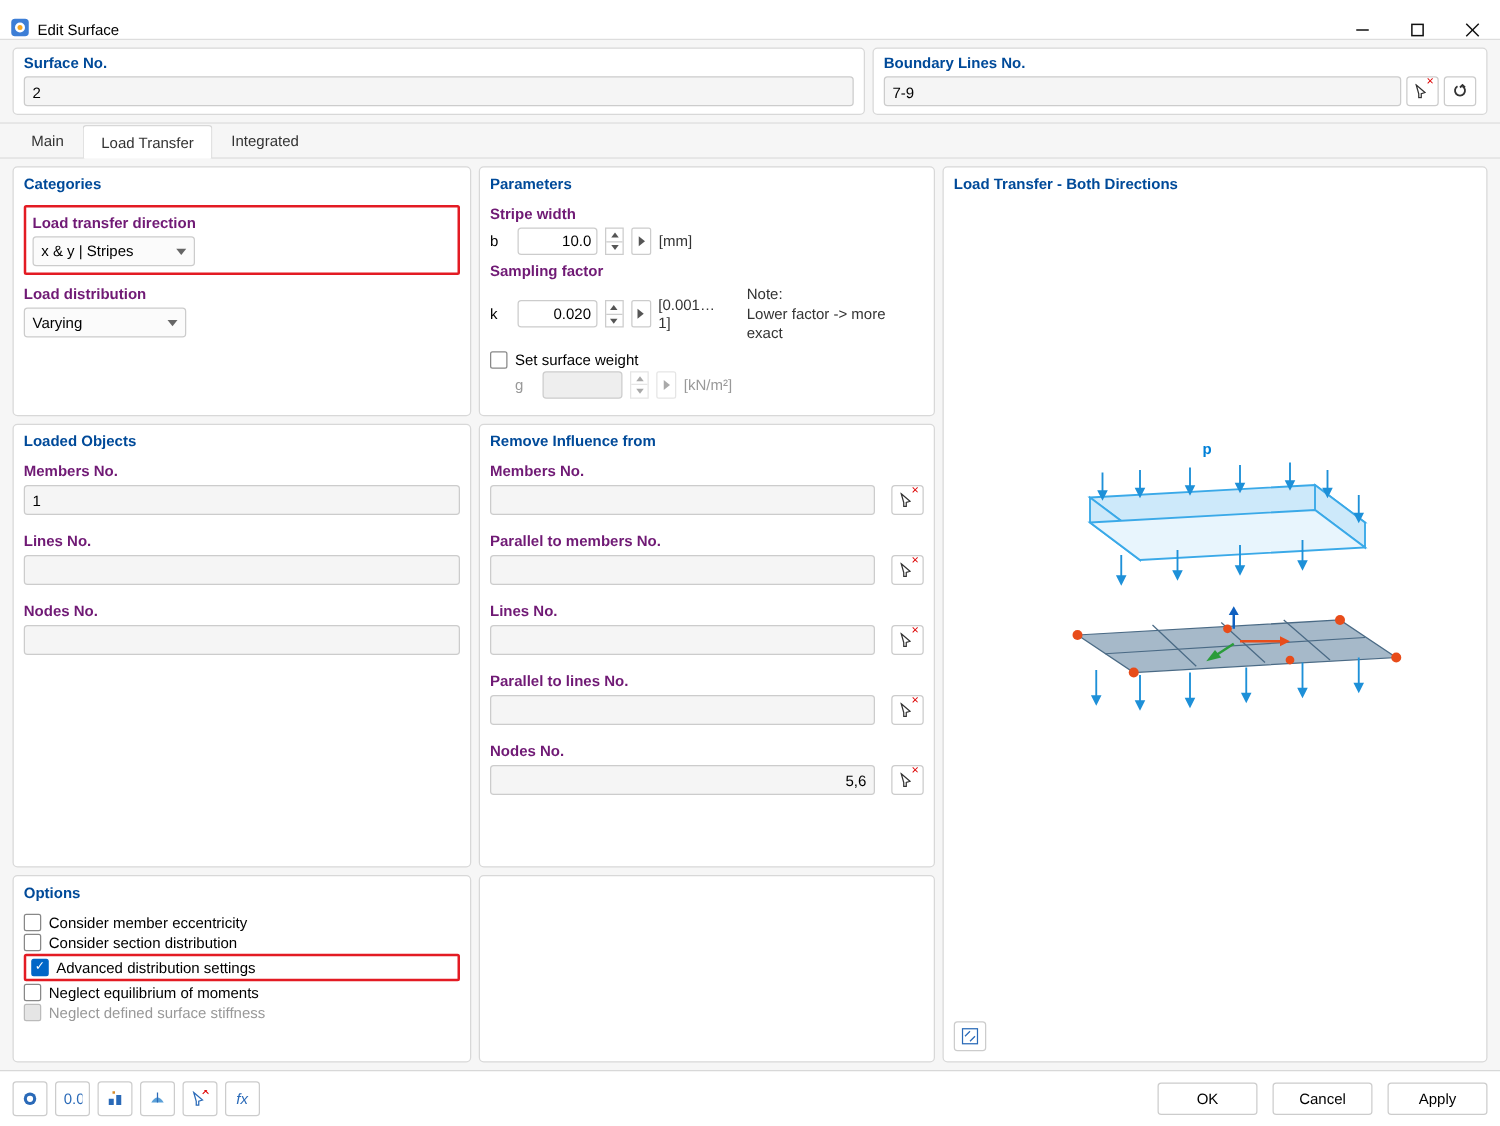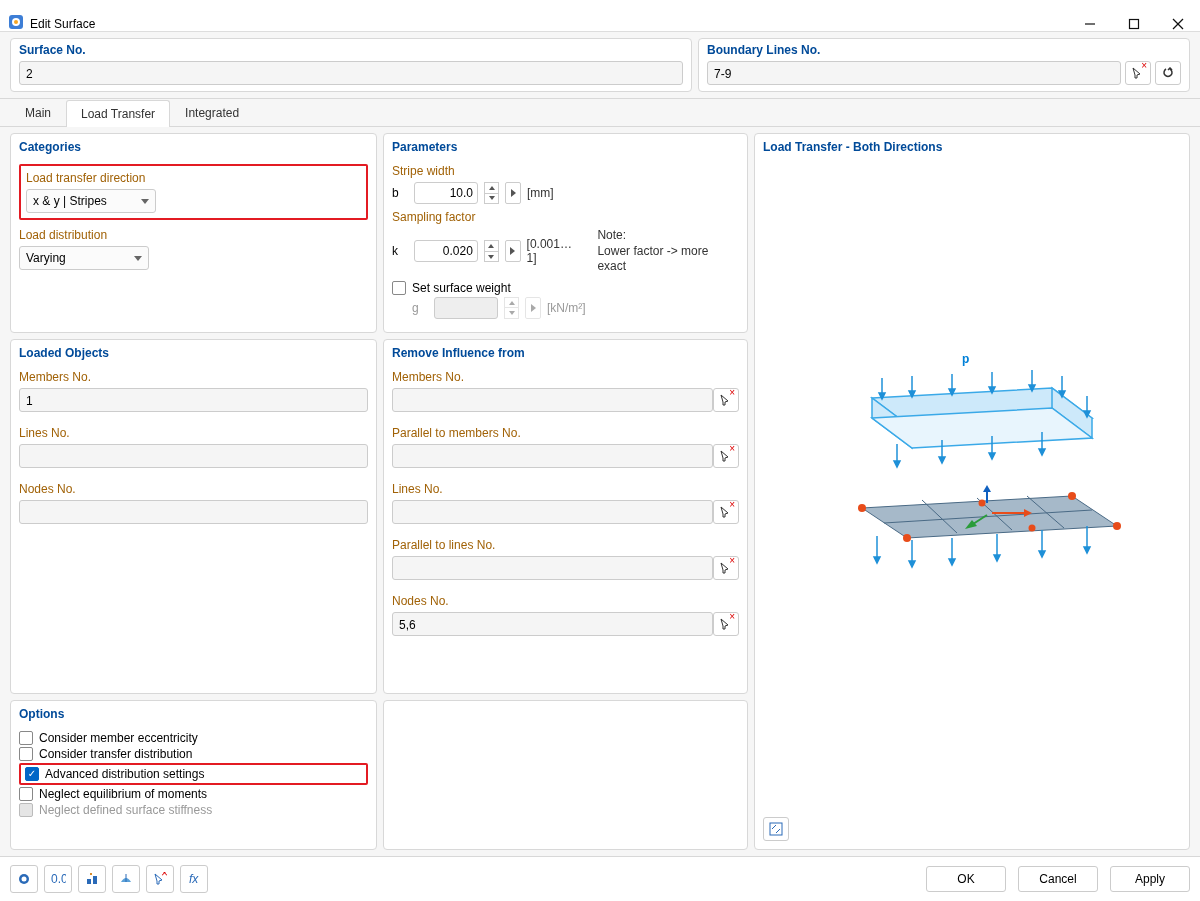--- a/index.html
+++ b/index.html
@@ -19,21 +19,21 @@
 .tabs-row { display: flex; padding: 0 10px; background: #f6f6f6; height: 28px; border-bottom: 1px solid #d8d8d8; align-items: flex-end;}
 .tab { padding: 6px 14px; border: 1px solid transparent; border-bottom: none; cursor: pointer; color: #333; height: 27px; }
 .tab.active { background: #fff; border-color: #d8d8d8; border-radius: 3px 3px 0 0; position: relative; top: 1px;}
 .content-area { flex: 1; display: flex; gap: 6px; padding: 6px 10px; background: #f6f6f6; overflow: hidden;}
 .col { display: flex; flex-direction: column; gap: 6px; }
 .col-left { width: 367px; }
 .col-mid { width: 365px; }
 .col-right { flex: 1; display: flex; flex-direction: column;}
 .panel { border: 1px solid #d8d8d8; background: #fff; border-radius: 4px; padding: 6px 8px; }
 .panel-title { color: #004a99; font-weight: 600; margin-bottom: 10px; }
-.label { color: #a16207; margin-bottom: 4px; display: block; }
+.label { color: #701a75; margin-bottom: 4px; display: block; font-weight: bold; }
 .select { display: flex; align-items: center; justify-content: space-between; background: #fbfbfb; border: 1px solid #ccc; border-radius: 3px; height: 24px; padding: 0 6px; cursor: pointer; width: 130px;}
 .chev { width: 0; height: 0; border-left: 4px solid transparent; border-right: 4px solid transparent; border-top: 5px solid #666; }
 .highlight-red { border: 2px solid #e31b23; padding: 5px; border-radius: 2px; margin-bottom: 8px;}
 .field-row { display: flex; align-items: center; gap: 6px; margin-bottom: 6px; }
 .field-row .sym { width: 16px; }
 .numbox { width: 64px; height: 22px; border: 1px solid #ccc; border-radius: 3px; text-align: right; padding: 2px 4px; }
 .spinner { display: flex; flex-direction: column; border: 1px solid #ccc; height: 22px; width: 15px;}
 .spinner div { flex:1; display:flex; align-items:center; justify-content:center; border-bottom:1px solid #ccc;}
 .spinner div:last-child { border-bottom:none;}
 .triu{width:0;height:0;border-left:3px solid transparent;border-right:3px solid transparent;border-bottom:4px solid #555;}
@@ -41,21 +41,21 @@
 .gobtn{width:16px;height:22px;border:1px solid #ccc;display:flex;align-items:center;justify-content:center;border-radius:2px; cursor:pointer;}
 .gor{width:0;height:0;border-top:4px solid transparent;border-bottom:4px solid transparent;border-left:5px solid #555;}
 .unit { color: #333; }
 .note { color: #333; font-size: 11px; line-height: 1.3;}
 .checkbox-row { display: flex; align-items: center; gap: 6px; margin: 2px 0; }
 .checkbox { width: 14px; height: 14px; border: 1px solid #888; border-radius: 2px; background: #fff; display:flex; align-items:center; justify-content:center; flex-shrink:0;}
 .checkbox.checked { background: #0066c7; border-color: #0066c7; }
 .checkbox.checked::after { content: "✓"; color: #fff; font-size: 10px; line-height: 1;}
 .checkbox.disabled { background: #e5e5e5; border-color: #bbb; }
 .disabled-text { color: #999; }
-.input-with-pick { display: flex; gap: 0; }
+.input-with-pick { display: flex; gap: 13px; text-align: right; }
 .footer-bar { display:flex; align-items:center; gap:6px; padding: 8px 10px; background: #fff; border-top: 1px solid #d8d8d8;}
 .footer-btn { width: 28px; height: 28px; border: 1px solid #ccc; border-radius: 3px; background: #fff; display:flex;align-items:center;justify-content:center; cursor:pointer;}
 .action-btn { width: 80px; height: 26px; border: 1px solid #ccc; border-radius: 3px; background: #fff; cursor:pointer; margin-left: 6px;}
 .preview-panel { flex:1; border:1px solid #d8d8d8; background:#fff; border-radius:4px; padding: 6px 8px; display:flex; flex-direction:column;}
 .preview-title { color:#004a99; font-weight:600; margin-bottom:6px;}
 .preview-canvas { flex:1; display:flex; align-items:center; justify-content:center; position:relative;}
 .preview-footer { height:28px; display:flex; align-items:center; gap:4px;}
 .flex-fill { flex:1; }
 .pick-x { position:relative;}
 .pick-x::before { content:"×"; color:#d00; font-size:10px; position:absolute; top:-2px; right:3px;}
@@ -151,21 +151,21 @@
     </div>
 
     <div class="panel" style="height:150px;">
       <div class="panel-title">Options</div>
       <div class="checkbox-row">
         <div class="checkbox"></div>
         <span>Consider member eccentricity</span>
       </div>
       <div class="checkbox-row">
         <div class="checkbox"></div>
-        <span>Consider transfer distribution</span>
+        <span>Consider section distribution</span>
       </div>
       <div class="highlight-red" style="padding:2px 4px; margin:2px 0;">
         <div class="checkbox-row" style="margin:0;">
           <div class="checkbox checked"></div>
           <span>Advanced distribution settings</span>
         </div>
       </div>
       <div class="checkbox-row">
         <div class="checkbox"></div>
         <span>Neglect equilibrium of moments</span>

